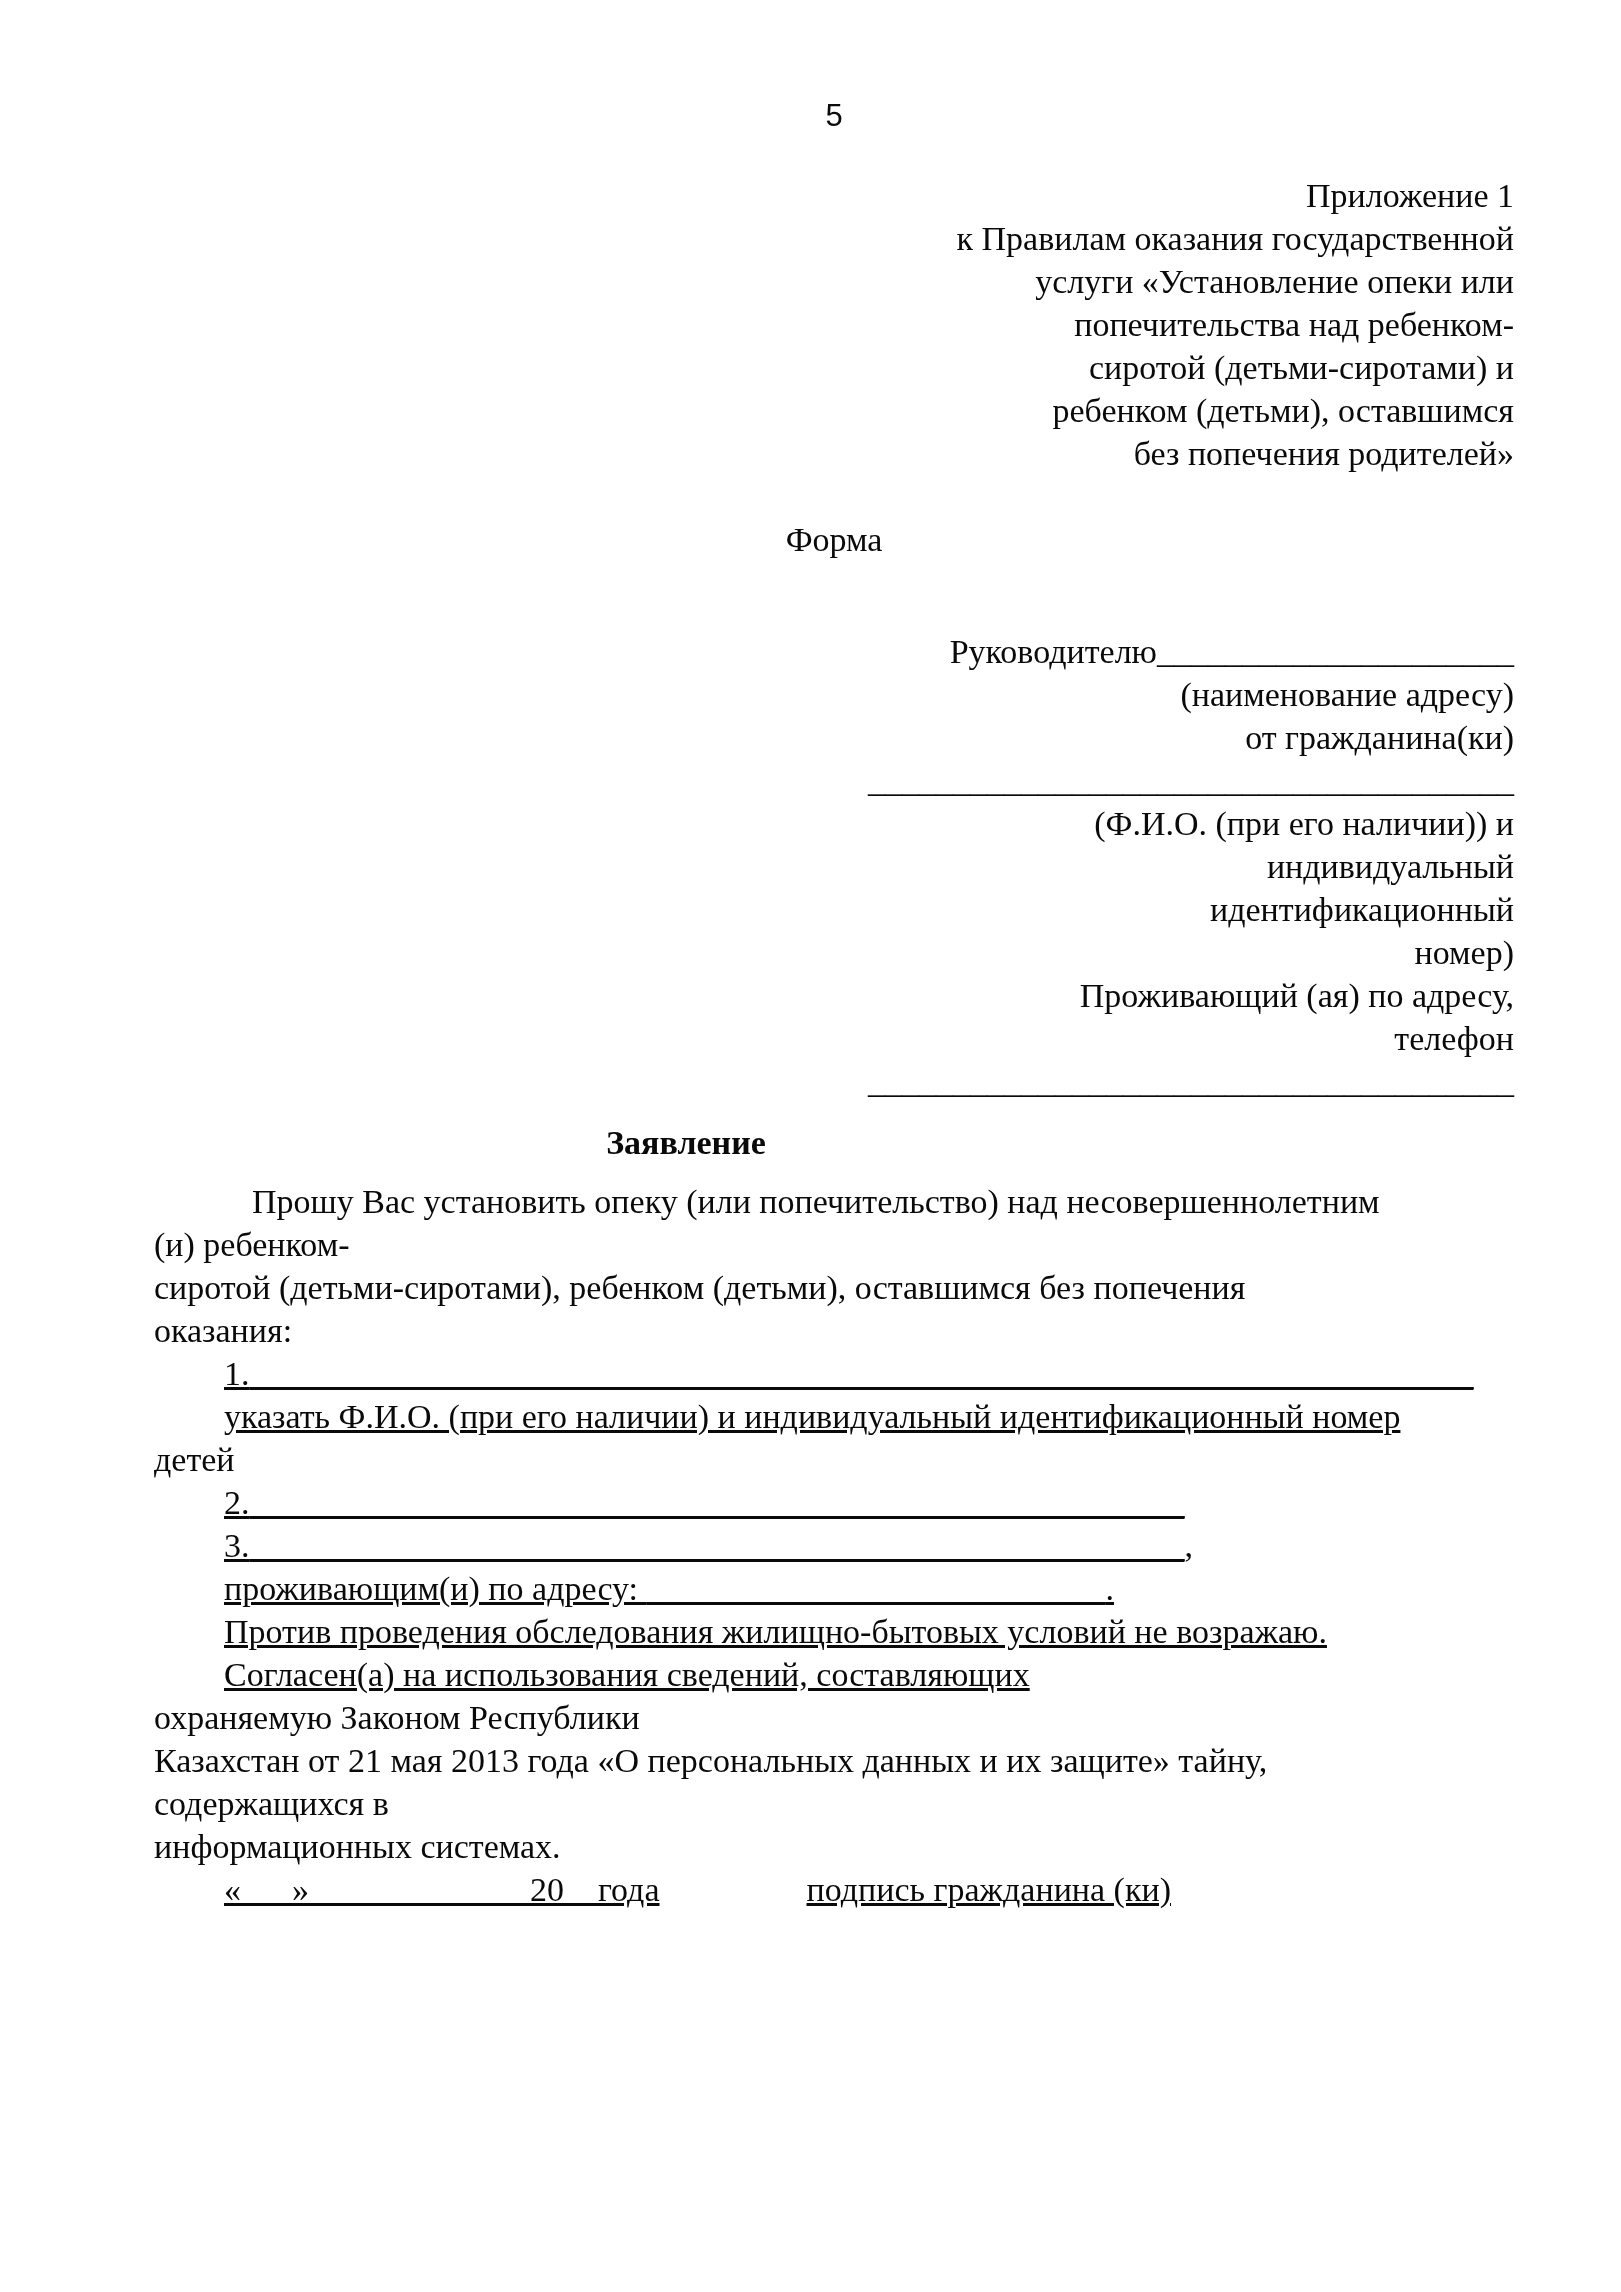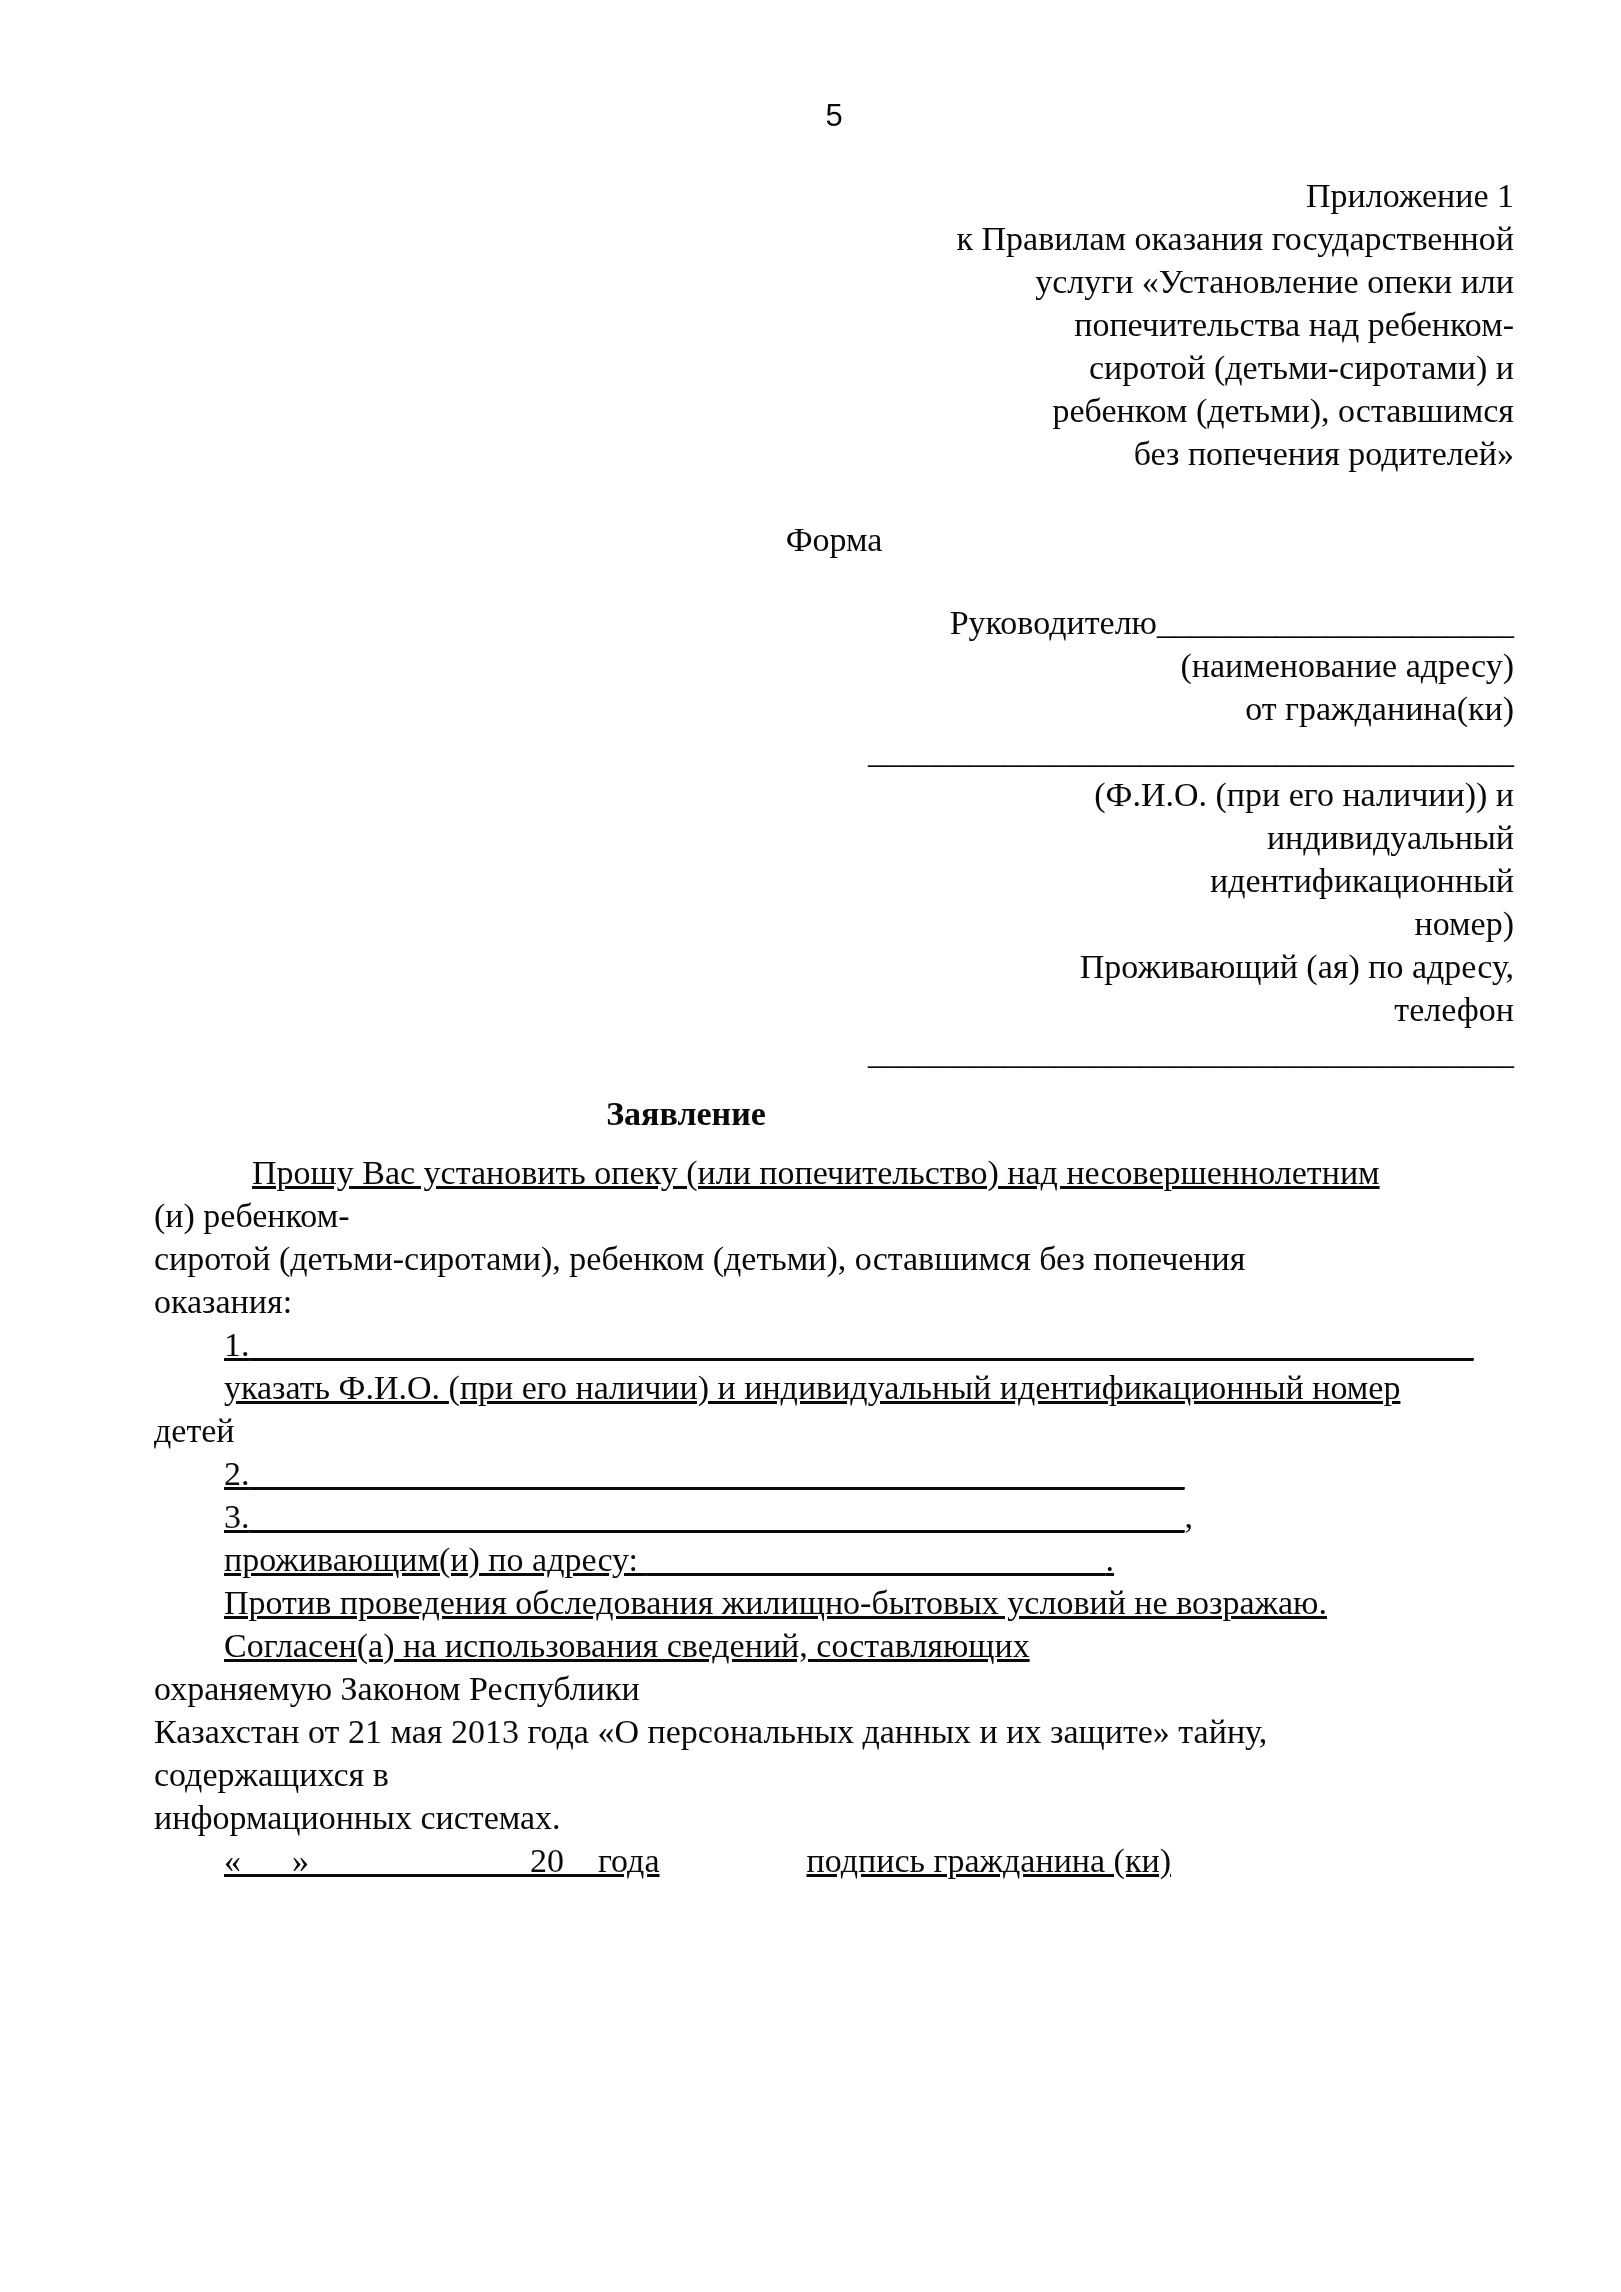--- a/index.html
+++ b/index.html
@@ -17,29 +17,29 @@
     overflow:hidden;
   }
   .line { white-space:pre; }
   .pageno {
     text-align:center;
     font-family:"Liberation Sans","DejaVu Sans",sans-serif;
     font-size:31px;
   }
   .appendix { text-align:right; margin-top:37px; }
   .forma    { text-align:center; margin-top:43px; }
-  .addressee{ text-align:right; margin-top:40px; }
+  .addressee{ text-align:right; margin-top:69px; }
   .title {
     width:1064px;
     text-align:center;
     font-weight:bold;
     margin-top:18px;
   }
   .body { margin-top:15.7px; }
-  .ind1 { padding-left:98px;text-decoration:underline; }  
+  .ind1 { padding-left:98px; }  
   .ind2 { padding-left:70px;text-decoration:underline; }   
   .sig  { margin-left:147px; }
 </style>
 </head>
 <body>
 
 <div class="page">
 
   <div class="line pageno">5</div>
 

